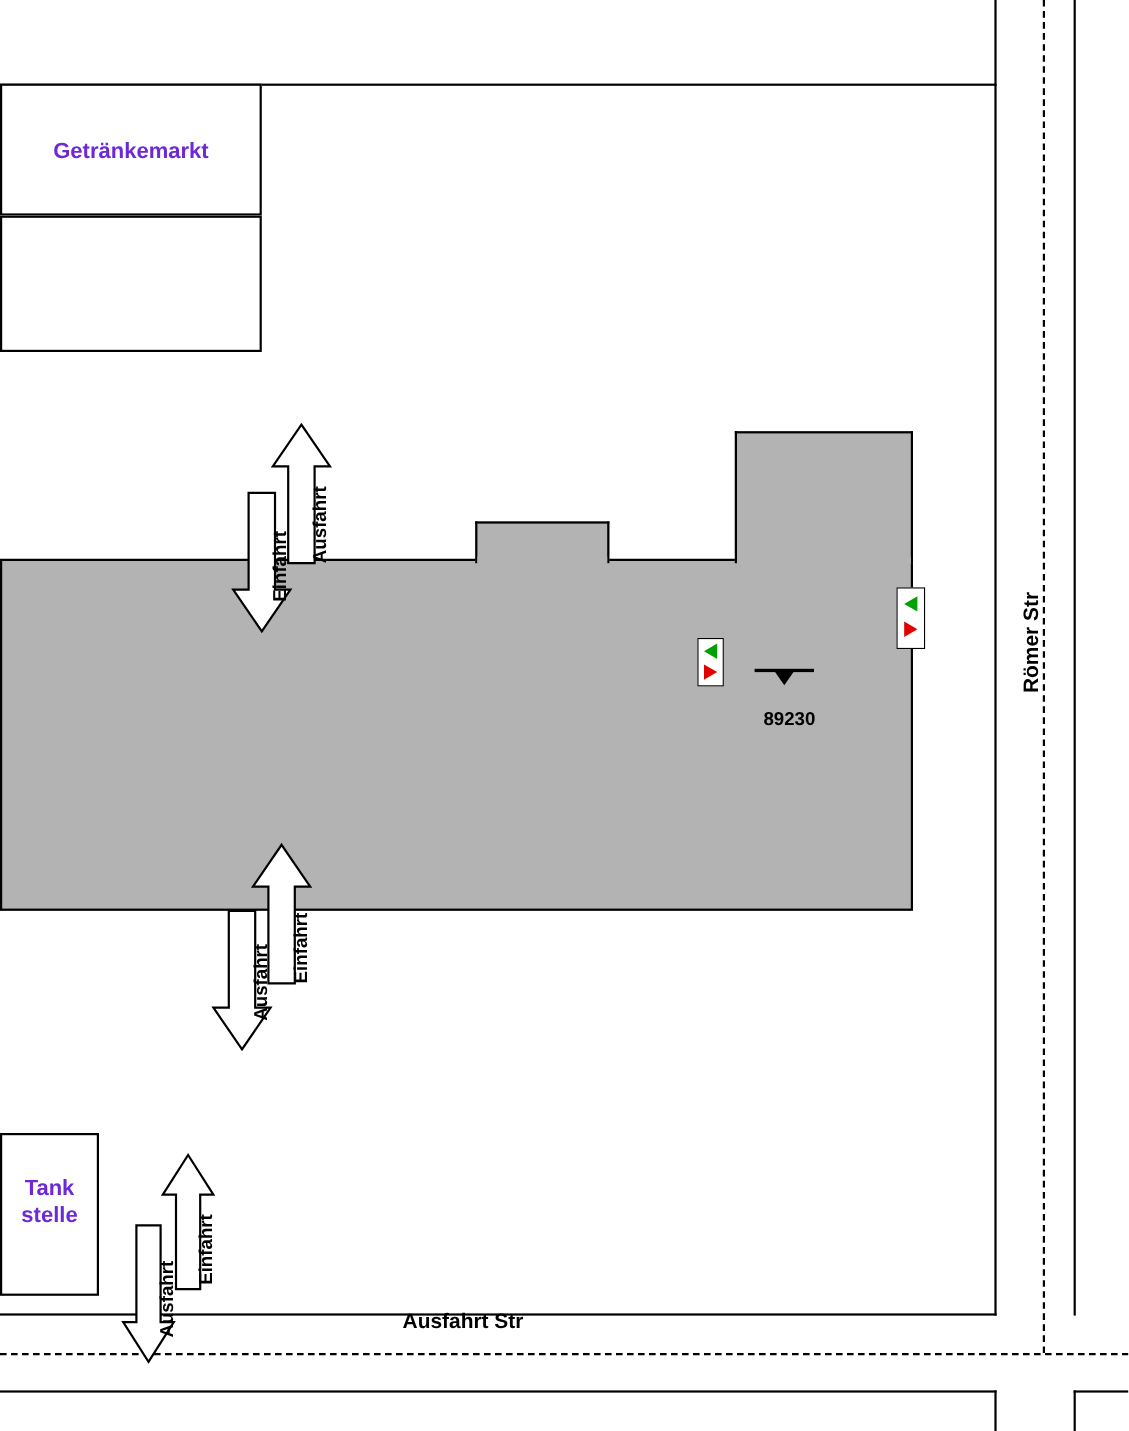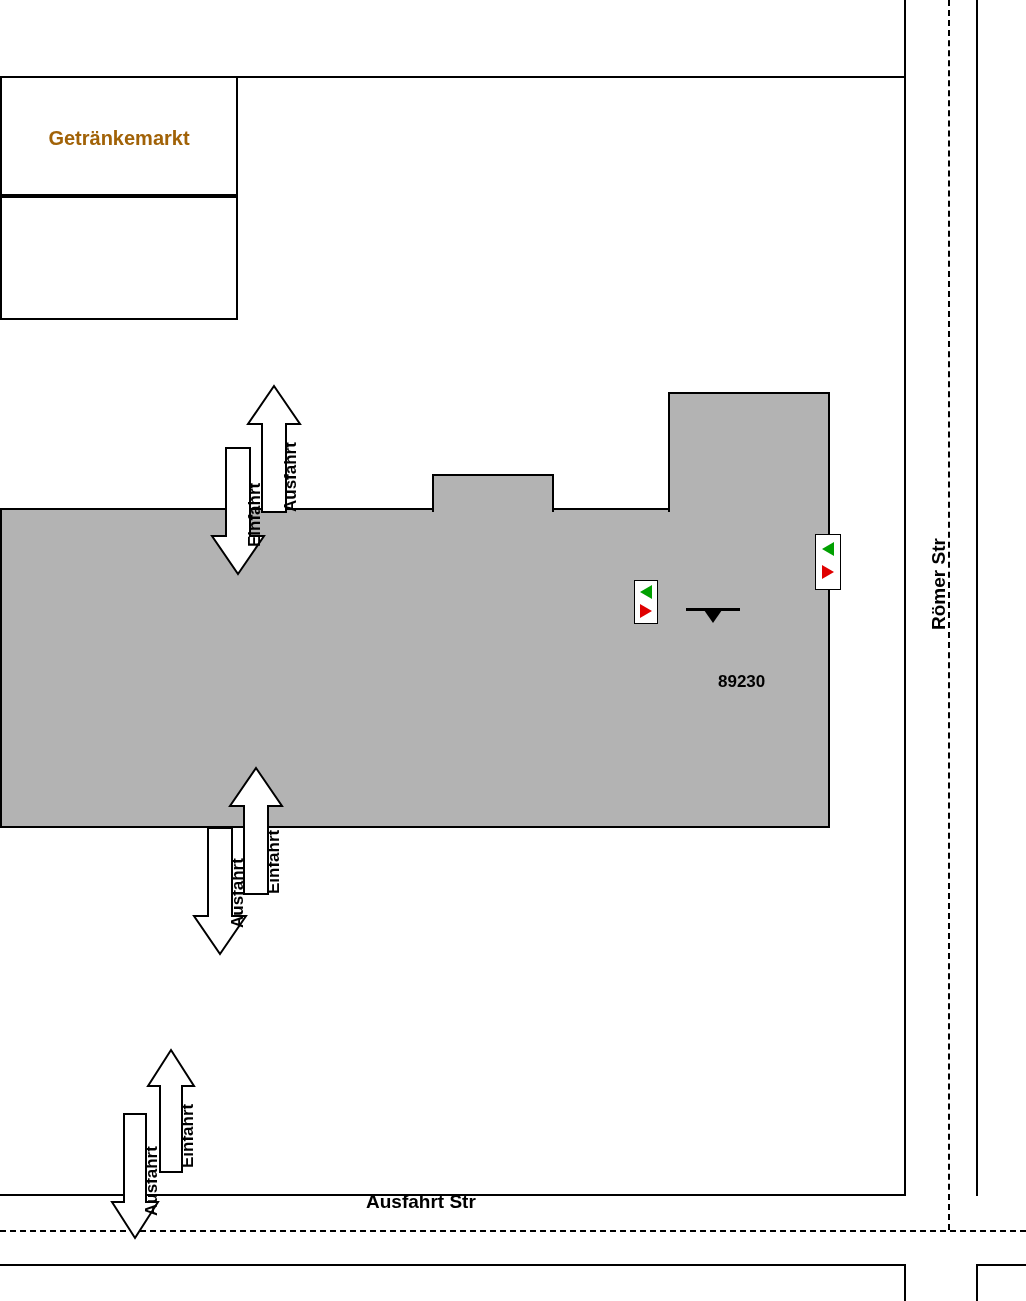--- a/index.html
+++ b/index.html
@@ -43,21 +43,21 @@
   
   .bldg-outline {
     position: absolute;
     border: 2px solid #000000;
     background: #ffffff;
     box-sizing: border-box;
   }
   .bldg-label {
     font-weight: bold;
     font-size: 20px;
-    color: #a16207;
+    color: #6d28d9;
     text-align: center;
     line-height: 1.25;
   }
 
   
   .hall {
     position: absolute;
     background: #b3b3b3;
     border: 2px solid #000000;
     box-sizing: border-box;
@@ -161,20 +161,24 @@
   <div class="line-h" style="left:976px; top:1264px; width:50px;"></div>
 
   <div class="line-v" style="left:904px; top:1264px; height:37px;"></div>
   <div class="line-v" style="left:976px; top:1264px; height:37px;"></div>
 
   <div class="bldg-outline" style="left:0px; top:76px; width:238px; height:120px;">
     <div class="bldg-label" style="margin-top:48px;">Getränkemarkt</div>
   </div>
   <div class="bldg-outline" style="left:0px; top:196px; width:238px; height:124px;"></div>
 
+  <div class="bldg-outline" style="left:0px; top:1030px; width:90px; height:148px;">
+    <div class="bldg-label" style="margin-top:36px;">Tank</div>
+    <div class="bldg-label">stelle</div>
+  </div>
 
   <div class="hall" style="left:0px; top:508px; width:830px; height:320px;"></div>
 
   <div class="hall" style="left:668px; top:392px; width:162px; height:120px; border-bottom:none;"></div>
 
   <div class="hall" style="left:432px; top:474px; width:122px; height:38px; border-bottom:none;"></div>
 
   <div class="hall-mask" style="left:434px; top:506px; width:118px; height:6px; background:#b3b3b3;"></div>
   <div class="hall-mask" style="left:670px; top:506px; width:158px; height:6px; background:#b3b3b3;"></div>
 
@@ -229,15 +233,15 @@
     <span class="tri tri-right-red" style="left:5px; top:23px;"></span>
   </div>
 
   <div class="signal" style="left:815px; top:534px; width:26px; height:56px;">
     <span class="tri tri-left-green" style="left:6px; top:7px;"></span>
     <span class="tri tri-right-red" style="left:6px; top:30px;"></span>
   </div>
 
   <div class="gate-line" style="left:686px; top:608px; width:54px;"></div>
   <div class="gate-arrow" style="left:704px; top:610px;"></div>
-  <div class="gate-code" style="left:718px; top:644px;margin-top:28px;">89230</div>
+  <div class="gate-code" style="left:694px; top:644px;">89230</div>
 
 </div>
 
 </body></html>

